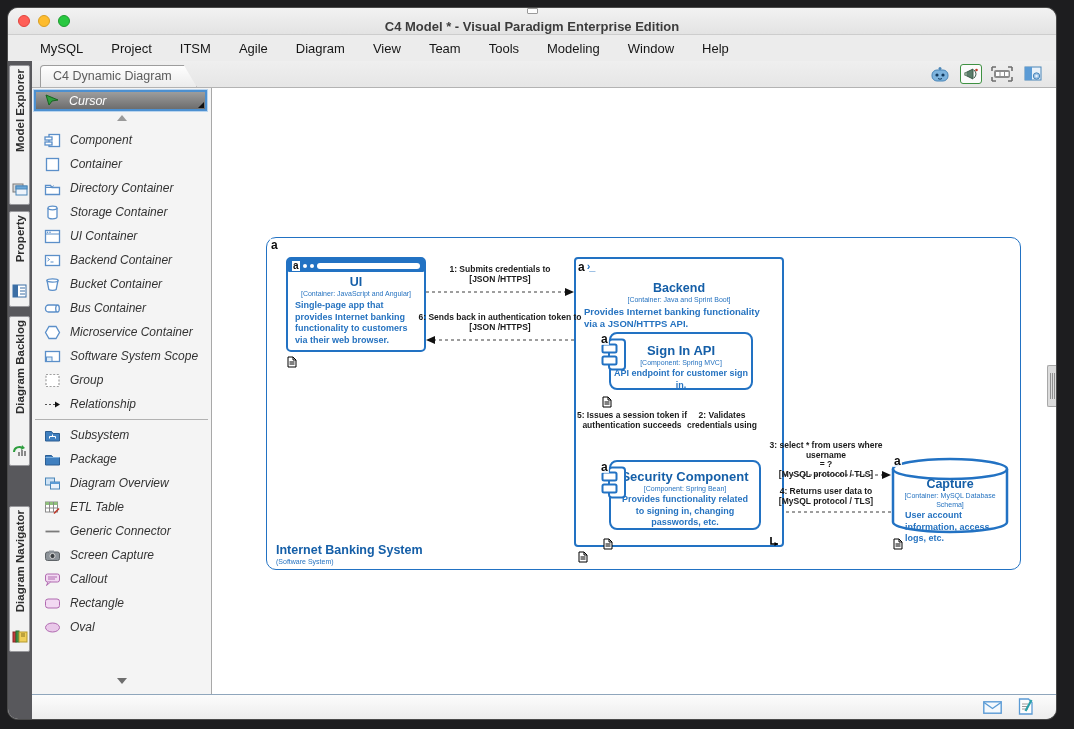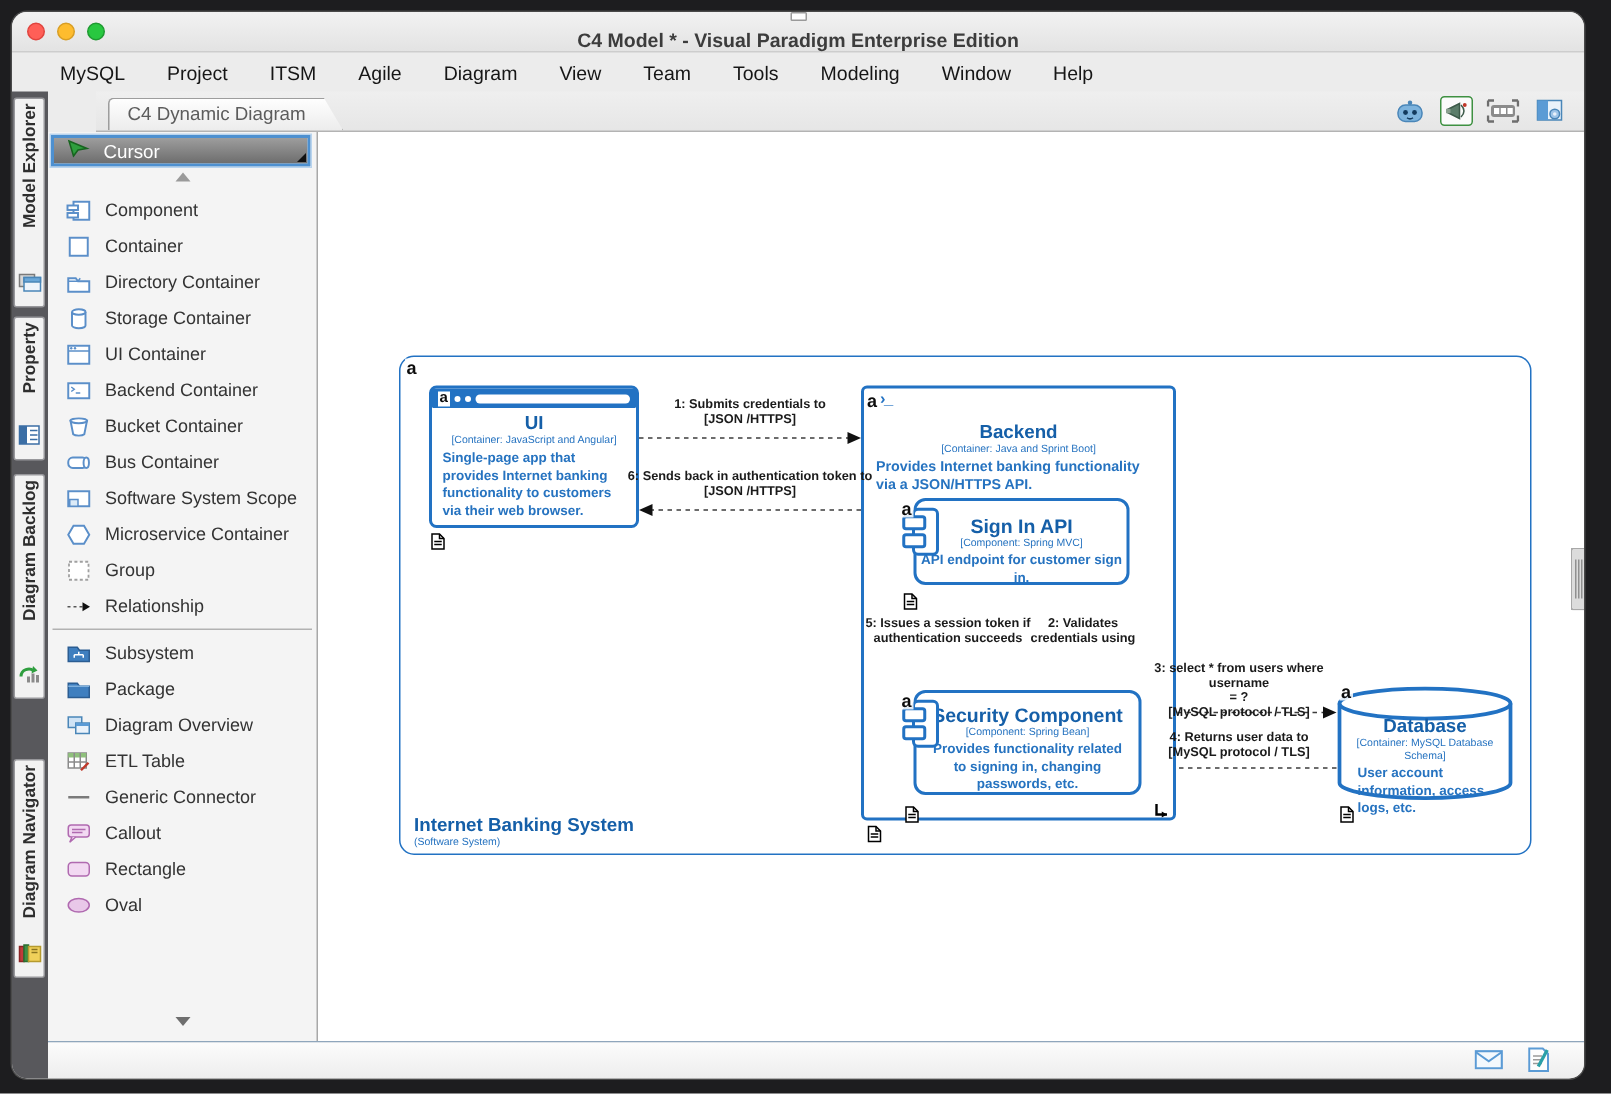--- a/index.html
+++ b/index.html
@@ -28,36 +28,36 @@
   .menubar .mi{font-size:13px;color:#161616;padding:0 14px;cursor:default;}
   
   .middle{flex:1;display:flex;min-height:0;}
   
   .vstrip{width:24px;background:#58585c;position:relative;flex:none;}
   .vtab{position:absolute;left:1px;width:21px;background:#f2f2f2;border:1px solid #97979b;border-radius:2px;display:flex;flex-direction:column;align-items:center;box-sizing:border-box;}
   .vtab .vlabel{writing-mode:vertical-rl;transform:rotate(180deg);font-size:11.5px;font-weight:700;color:#2e2e2e;padding:7px 0 3px 0;white-space:nowrap;}
   .vtab .vicon{margin-top:auto;margin-bottom:4px;}
   
   .rightcol{flex:1;display:flex;flex-direction:column;min-width:0;}
-  .tabbar{height:26px;background:linear-gradient(#efefef,#e6e6e6);border-bottom:1px solid #b3b3b3;position:relative;display:flex;align-items:flex-end;flex:none;margin-left:32px;}
+  .tabbar{height:26px;background:linear-gradient(#efefef,#e6e6e6);border-bottom:1px solid #b3b3b3;position:relative;display:flex;align-items:flex-end;flex:none;}
   .diagram-tab{
     margin-left:8px;height:21px;line-height:21px;
     background:linear-gradient(#fefefe,#ececec);
     border:1px solid #9d9d9d;border-bottom:none;
     padding:0 24px 0 12px;color:#5c5c5c;font-size:12.5px;
     clip-path:polygon(0 0,calc(100% - 13px) 0,100% 100%,0 100%);
     border-top-left-radius:4px;
   }
   .tab-icons{position:absolute;right:12px;top:3px;display:flex;gap:9px;align-items:center;}
   .tbtn{width:22px;height:20px;display:flex;align-items:center;justify-content:center;border-radius:3px;}
   .tbtn.active{border:1.5px solid #3f9142;background:#fbfbfb;box-sizing:border-box;}
   
   .contentrow{flex:1;display:flex;min-height:0;border-bottom:1px solid #8fa6bc;}
   
-  .palette{width:179px;background:#f4f4f4;border-right:1px solid #a8a8a8;position:relative;flex:none;overflow:hidden;}
+  .palette{width:179px;background:#f4f4f4;border-right:1px solid #a8a8a8;position:relative;flex:none;overflow:hidden;font-style:italic;}
   .cursor-row{
     position:absolute;left:2px;top:2px;right:4px;height:21px;
     background:linear-gradient(#9d9d9d,#6d6d6d);
     border:2px solid #4d90d0;box-shadow:0 0 0 1px #b9d4ee;
     display:flex;align-items:center;gap:9px;padding-left:9px;box-sizing:border-box;
   }
   .cursor-row .clabel{color:#fff;font-size:12.5px;}
   .cursor-row .corner{position:absolute;right:1px;bottom:1px;width:0;height:0;border-left:6px solid transparent;border-bottom:6px solid #111;}
   .scroll-up{position:absolute;left:0;right:0;top:27px;height:10px;display:flex;justify-content:center;}
   .scroll-up .tri{width:0;height:0;border-left:5px solid transparent;border-right:5px solid transparent;border-bottom:6px solid #9a9a9a;}
@@ -293,33 +293,33 @@
                   <svg width="17" height="15">
                     <rect x="1.5" y="4" width="12.5" height="7" rx="3" fill="#fff" stroke="#5b8fc9" stroke-width="1.3"></rect>
                     <ellipse cx="13.5" cy="7.5" rx="1.8" ry="3.5" fill="#fff" stroke="#5b8fc9" stroke-width="1.3"></ellipse>
                   </svg>
                 </span>
               <span class="plabel">Bus Container</span>
             </div>
             <div class="prow">
               <span class="picon">
                   <svg width="17" height="15">
+                    <polygon points="5,1.5 12,1.5 15.5,7.5 12,13.5 5,13.5 1.5,7.5" fill="#fff" stroke="#5b8fc9" stroke-width="1.3"></polygon>
+                  </svg>
+                </span>
+              <span class="plabel">Microservice Container</span>
+            </div>
+            <div class="prow">
+              <span class="picon">
+                  <svg width="17" height="15">
                     <rect x="1.5" y="2.5" width="14" height="10" fill="#fff" stroke="#5b8fc9" stroke-width="1.3"></rect>
                     <rect x="2.5" y="8" width="5.5" height="4.5" fill="#dcebf8" stroke="#5b8fc9"></rect>
                   </svg>
                 </span>
               <span class="plabel">Software System Scope</span>
-            </div>
-            <div class="prow">
-              <span class="picon">
-                  <svg width="17" height="15">
-                    <polygon points="5,1.5 12,1.5 15.5,7.5 12,13.5 5,13.5 1.5,7.5" fill="#fff" stroke="#5b8fc9" stroke-width="1.3"></polygon>
-                  </svg>
-                </span>
-              <span class="plabel">Microservice Container</span>
             </div>
             <div class="prow">
               <span class="picon">
                   <svg width="17" height="15">
                     <rect x="2" y="1.5" width="13" height="12" fill="#fff" stroke="#a0a0a0" stroke-width="1.2" stroke-dasharray="2 1.6"></rect>
                   </svg>
                 </span>
               <span class="plabel">Group</span>
             </div>
             <div class="prow">
@@ -373,20 +373,30 @@
                 </span>
               <span class="plabel">ETL Table</span>
             </div>
             <div class="prow">
               <span class="picon">
                   <svg width="17" height="15">
                     <path d="M1.5 7.5 h14" stroke="#7a7a7a" stroke-width="1.8"></path>
                   </svg>
                 </span>
               <span class="plabel">Generic Connector</span>
+            </div>
+            <div class="prow">
+              <span class="picon">
+                  <svg width="17" height="15">
+                    <rect x="1.5" y="4" width="14" height="8.5" rx="2" fill="#8d9399" stroke="#5f6468"></rect>
+                    <rect x="5" y="2.5" width="5" height="2.5" fill="#8d9399"></rect>
+                    <circle cx="8.5" cy="8" r="2.6" fill="#3c4043" stroke="#d8d8d8"></circle>
+                  </svg>
+                </span>
+              <span class="plabel">Screen Capture</span>
             </div>
             <div class="prow">
               <span class="picon">
                   <svg width="17" height="15">
                     <rect x="1.5" y="2" width="14" height="8" rx="2" fill="#f2d9f2" stroke="#b06ab0"></rect>
                     <path d="M4 10 l-1.5 3.5 4-3.5" fill="#f2d9f2" stroke="#b06ab0"></path>
                     <path d="M4 5 h9 M4 7 h7" stroke="#b06ab0"></path>
                   </svg>
                 </span>
               <span class="plabel">Callout</span>
@@ -521,21 +531,21 @@
                 <path d="M2.5 6 h5 M2.5 8 h5" stroke="#000"></path>
               </svg>
           </span>
 
           <div style="position:absolute;left:679px;top:369px;width:118px;height:77px;z-index:5;">
             <svg width="118" height="77" style="position:absolute;left:0;top:0;">
               <path d="M2 12 a57 10 0 0 1 114 0 v53 a57 10 0 0 1 -114 0 z" fill="#fff" stroke="#2272c3" stroke-width="2.5"></path>
               <path d="M2 12 a57 10 0 0 0 114 0" fill="none" stroke="#2272c3" stroke-width="2.5"></path>
             </svg>
             <div style="position:relative;padding-top:20px;">
-              <div class="c4title">Database</div>
+              <div class="c4title">Capture</div>
               <div class="c4sub">[Container: MySQL Database Schema]</div>
               <div class="c4desc" style="padding:1px 0 0 14px;">User account information, access logs, etc.</div>
             </div>
           </div>
           <span class="corner-a" style="left:681px;top:367px;">a</span>
           <span class="doc-ic" style="left:681px;top:448px;">
             <svg width="10" height="12">
                 <path d="M1 1 h5 l3 3 v7 h-8 z" fill="#fff" stroke="#000"></path>
                 <path d="M6 1 v3 h3" fill="none" stroke="#000"></path>
                 <path d="M2.5 6 h5 M2.5 8 h5" stroke="#000"></path>

